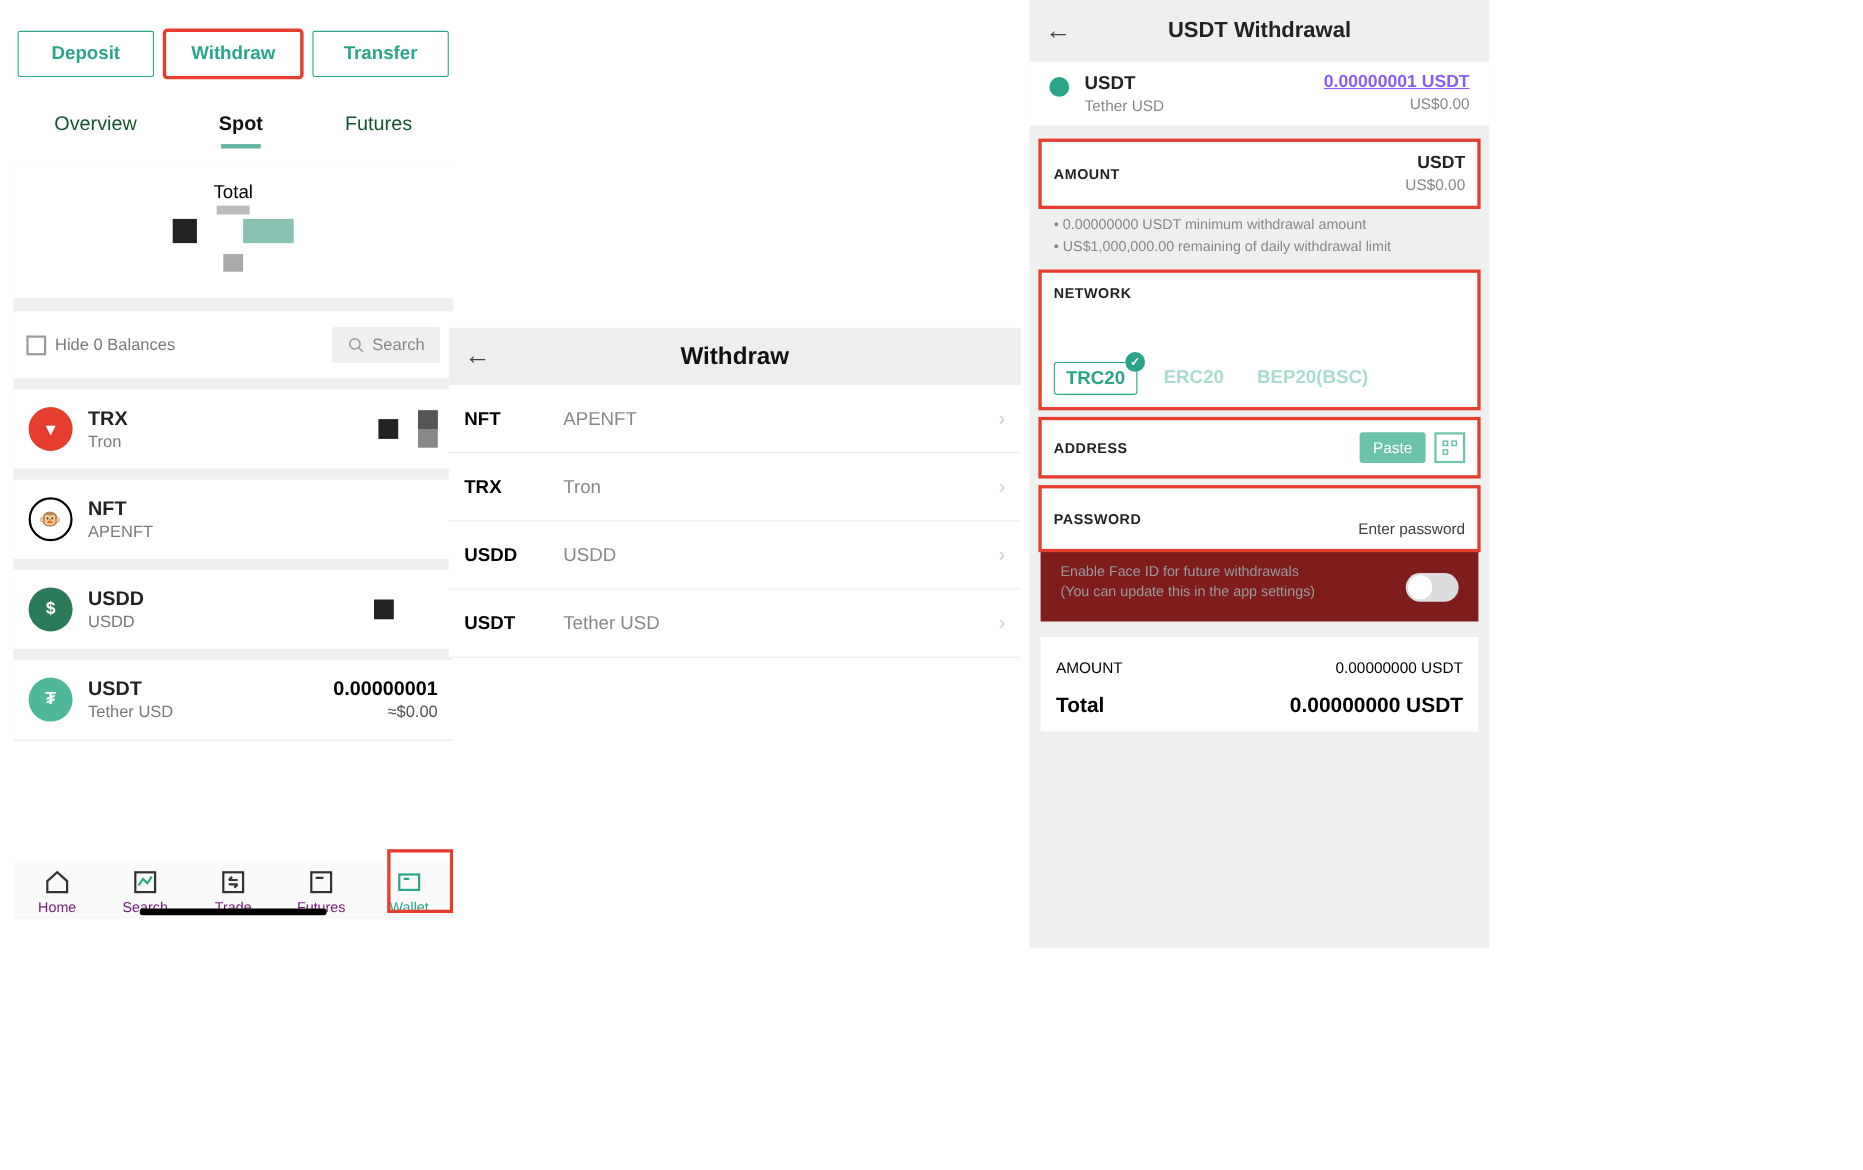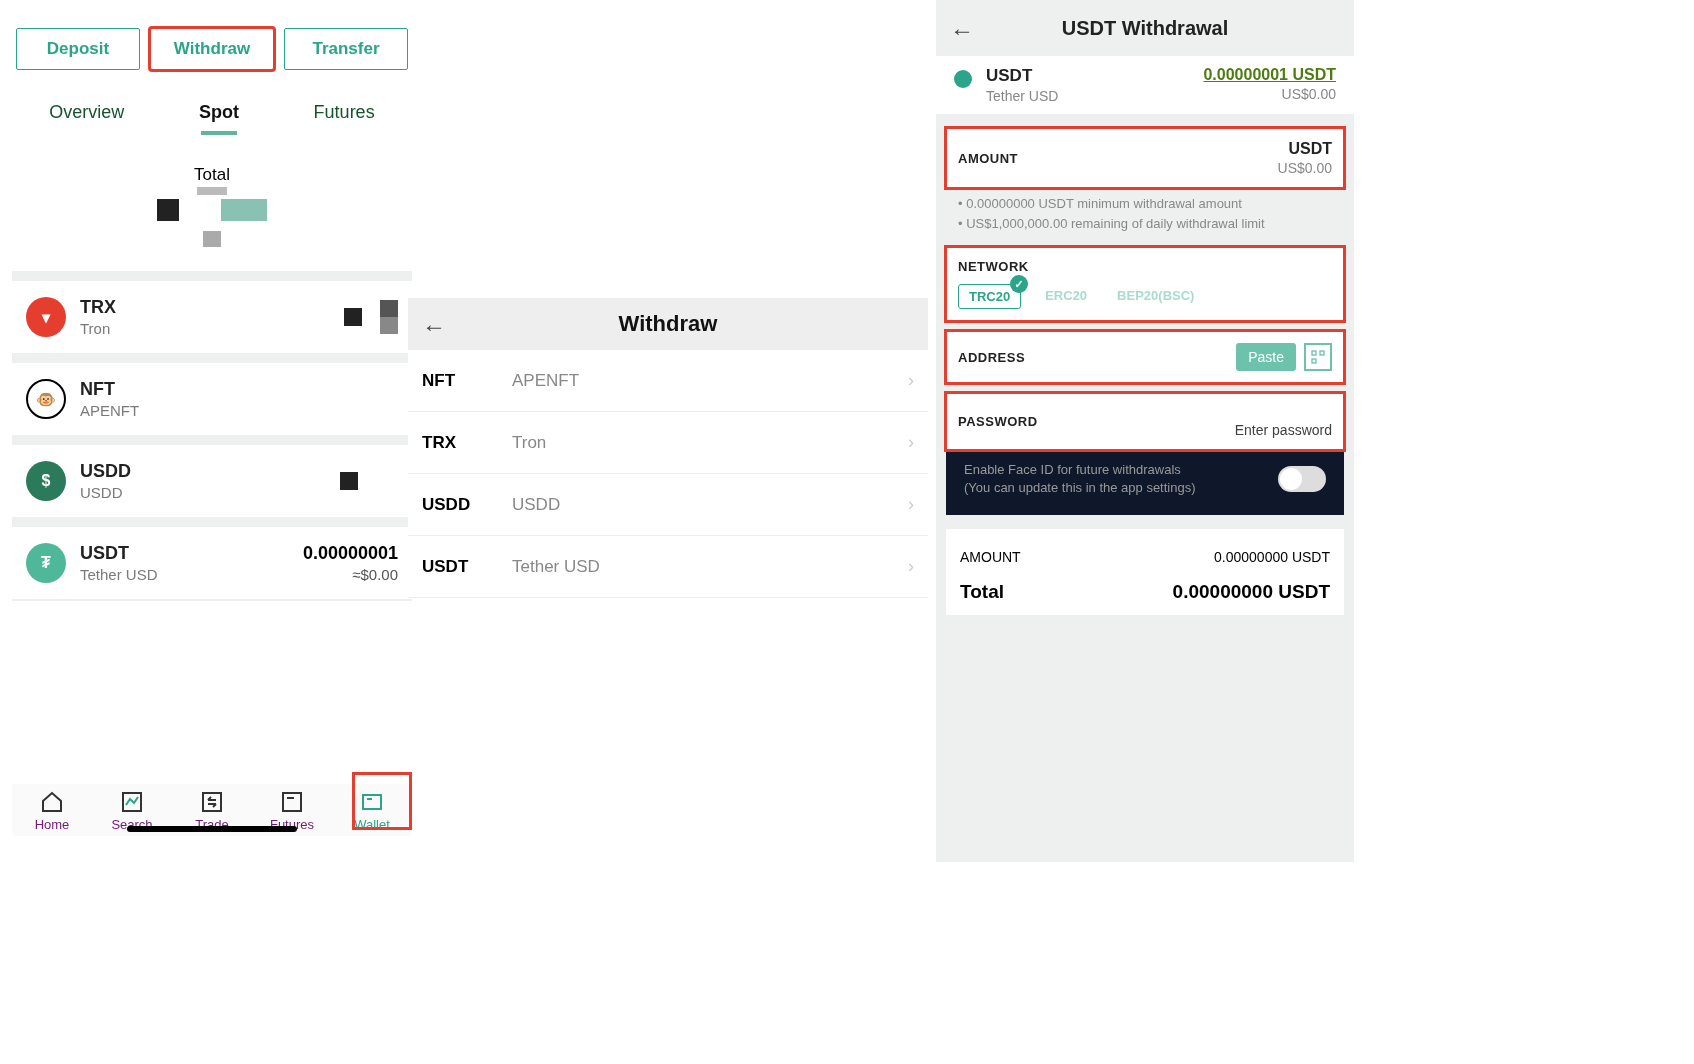--- a/index.html
+++ b/index.html
@@ -60,37 +60,37 @@
   .chev { color:#ccc; font-size:18px; }
   
   .p3 { left:936px; top:0; width:418px; height:862px; background:#eeefef; }
   .hdr3 { display:flex; align-items:center; padding:14px 14px; }
   .hdr3-title { flex:1; text-align:center; font-size:20px; font-weight:600; margin-left:-24px; color:#222;}
   .coin-header { background:#fff; display:flex; padding:10px 18px; align-items:flex-start; }
   .dot { width:18px; height:18px; border-radius:50%; background:#2aa58a; margin-top:4px; margin-right:14px; }
   .coin-h-left .nm { font-size:17px; font-weight:600; color:#222;}
   .coin-h-left .sub { font-size:14px; color:#888; margin-top:2px;}
   .coin-h-right { margin-left:auto; text-align:right; }
-  .coin-h-right .bal { color:#4d7c0f; font-weight:700; text-decoration:underline; font-size:16px; }
+  .coin-h-right .bal { color:#8b5cf6; font-weight:700; text-decoration:underline; font-size:16px; }
   .coin-h-right .bal-usd { font-size:14px; color:#888; margin-top:2px;}
   .form-block { background:#fff; margin:10px 10px 0; padding:12px 12px; position:relative; }
   .form-lab { font-size:13px; font-weight:700; color:#222; letter-spacing:0.5px; }
   .amt-right { text-align:right; }
   .amt-right .u1 { font-size:16px; font-weight:600; color:#222; }
   .amt-right .u2 { font-size:14px; color:#888; margin-top:2px; }
   .notes { font-size:13px; color:#888; padding:6px 22px 4px; line-height:1.5; }
   .net-opts { display:flex; gap:18px; margin-top:10px; }
-  .net-opt { color:#a8dcd0; font-weight:700; font-size:13px; padding:4px 6px; position:relative; }
+  .net-opt { color:#a8dcd0; font-weight:700; font-size:17px; padding:4px 6px; position:relative;margin-top:45px; }
   .net-opt.sel { color:#2aa58a; border:1.5px solid #2aa58a; border-radius:3px; padding:4px 10px; }
   .net-opt.sel::after { content:"✓"; position:absolute; right:-8px; top:-10px; width:18px;height:18px; background:#2aa58a; color:#fff; border-radius:50%; font-size:11px; display:flex; align-items:center; justify-content:center; }
   .inline-row { display:flex; align-items:center; justify-content:space-between; }
   .paste-btn { background:#6cc2ab; color:#fff; padding:6px 12px; border-radius:3px; font-size:14px; }
   .qr-ic-box { width:28px; height:28px; border:2px solid #6cc2ab; display:flex; align-items:center; justify-content:center; margin-left:8px; }
   .pw-ph { color:#404040; font-size:14px;margin-top:17px; }
-  .faceid-row { display:flex; align-items:center; padding:10px 18px 18px; border-top:1px solid #eee; background:#0f172a; margin:0 10px; }
+  .faceid-row { display:flex; align-items:flex-end; padding:10px 18px 18px; border-top:1px solid #eee; background:#7f1d1d; margin:0 10px; }
   .faceid-text { flex:1; font-size:13px; color:#999; line-height:1.4; }
   .toggle { width:48px; height:26px; background:#ddd; border-radius:13px; position:relative; flex-shrink:0; }
   .toggle::after { content:""; position:absolute; left:2px; top:2px; width:22px; height:22px; background:#fff; border-radius:50%; }
   .summary { background:#fff; margin:14px 10px 0; padding:14px 14px 6px; }
   .sum-row { display:flex; justify-content:space-between; font-size:14px; padding:6px 0; }
   .sum-row.total { font-weight:700; font-size:19px; padding-top:10px;}
   .continue-btn { background:#90cdbd; color:#fff; text-align:center; padding:18px; font-size:19px; font-weight:500; margin:4px 10px 0;}
   .rb-abs { position:absolute; border:3px solid #e53e2e; pointer-events:none; }
 </style>
 </head>
@@ -116,20 +116,33 @@
         <div class="chart-inner">
           <div style="font-size:17px">Total</div>
           <div style="background:#bbb;width:30px;height:8px;margin:2px auto 4px"></div>
           <div class="legend-row"><span class="sw sw-dark"></span>&nbsp;&nbsp;&nbsp;&nbsp;&nbsp;<span class="sw sw-teal"></span></div>
           <div class="legend-row" style="margin-top:10px">
               <span class="sw sw-gr-s"></span>
             </div>
         </div>
       </div>
 
+      <div class="filter-row">
+        <div class="hide-bal">
+          <span class="checkbox"></span>
+          <span>Hide 0 Balances</span>
+        </div>
+        <div class="search-box">
+          <svg width="16" height="16" viewBox="0 0 24 24">
+              <circle cx="10" cy="10" r="7" fill="none" stroke="#999" stroke-width="2"></circle>
+              <line x1="15" y1="15" x2="21" y2="21" stroke="#999" stroke-width="2"></line>
+            </svg>
+          <span>Search</span>
+        </div>
+      </div>
 
       <div id="asset-list">
           <div class="asset-row">
     <span class="asset-ic" style="background:#e53e2e;">▾</span>
     <div class="asset-names">
       <div class="sym">TRX</div>
       <div class="full">Tron</div>
     </div>
     <span class="sw sw-dark" style="width:18px;height:18px"></span>&nbsp;&nbsp;&nbsp;&nbsp;<span style="display:inline-block;width:18px;height:34px;background:#888;position:relative">
               <span style="position:absolute;left:0;top:0;width:18px;height:17px;background:#555"></span>

